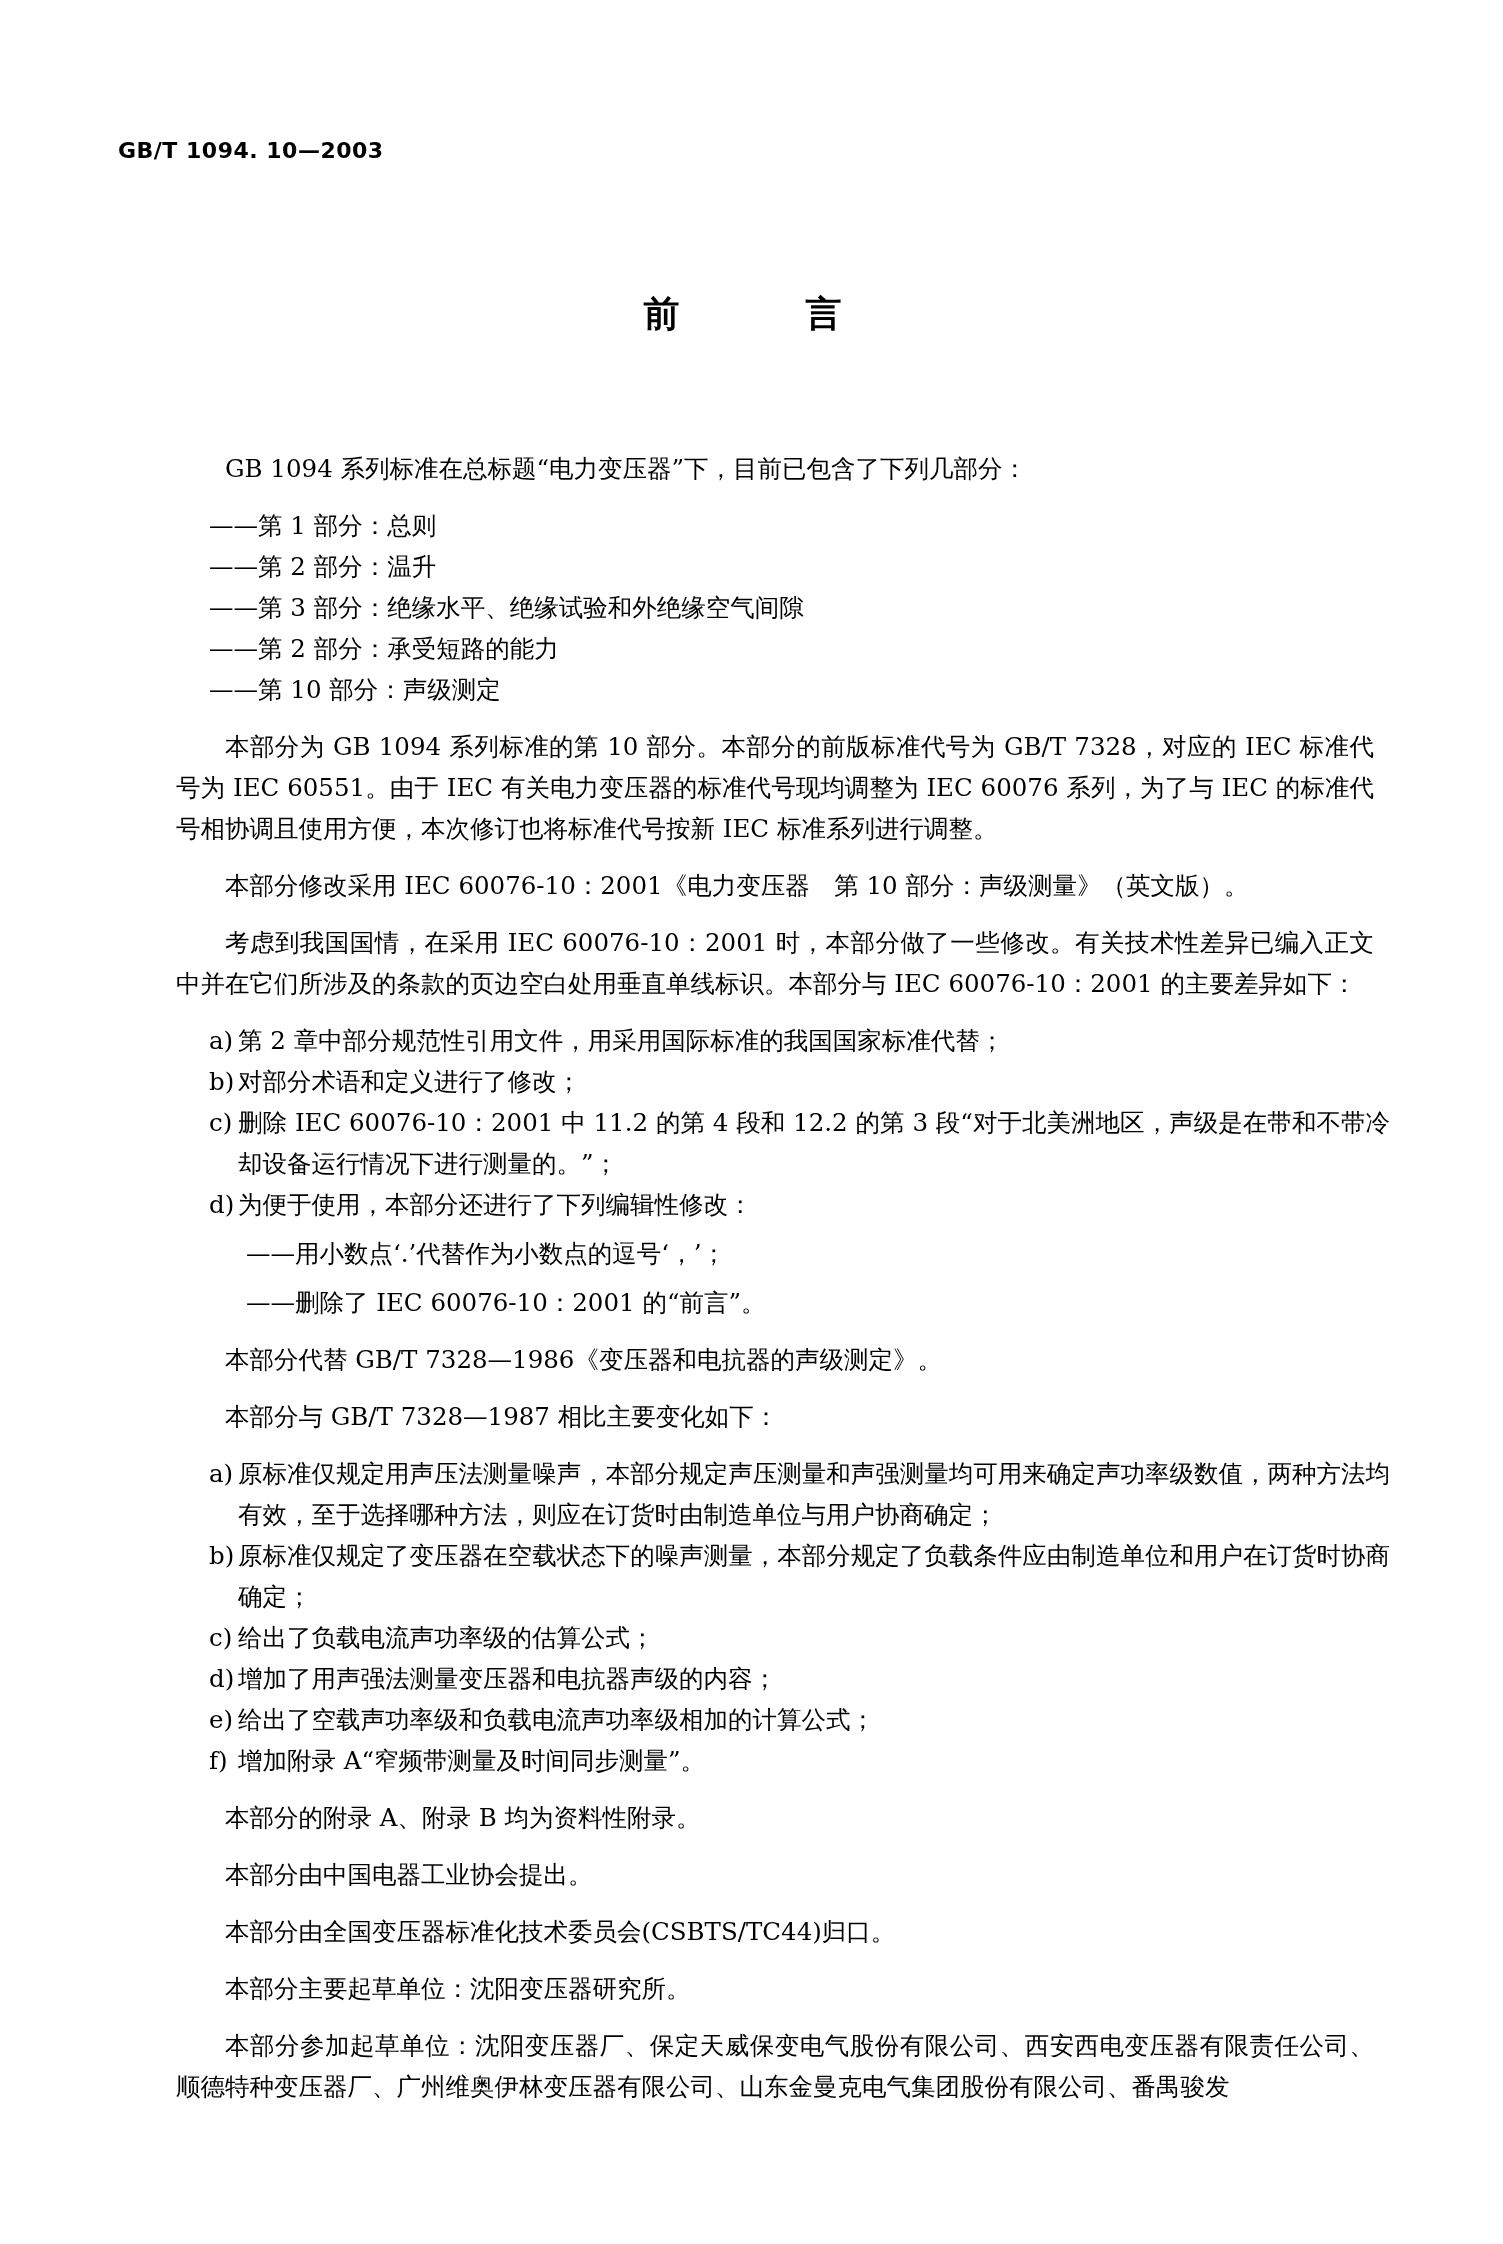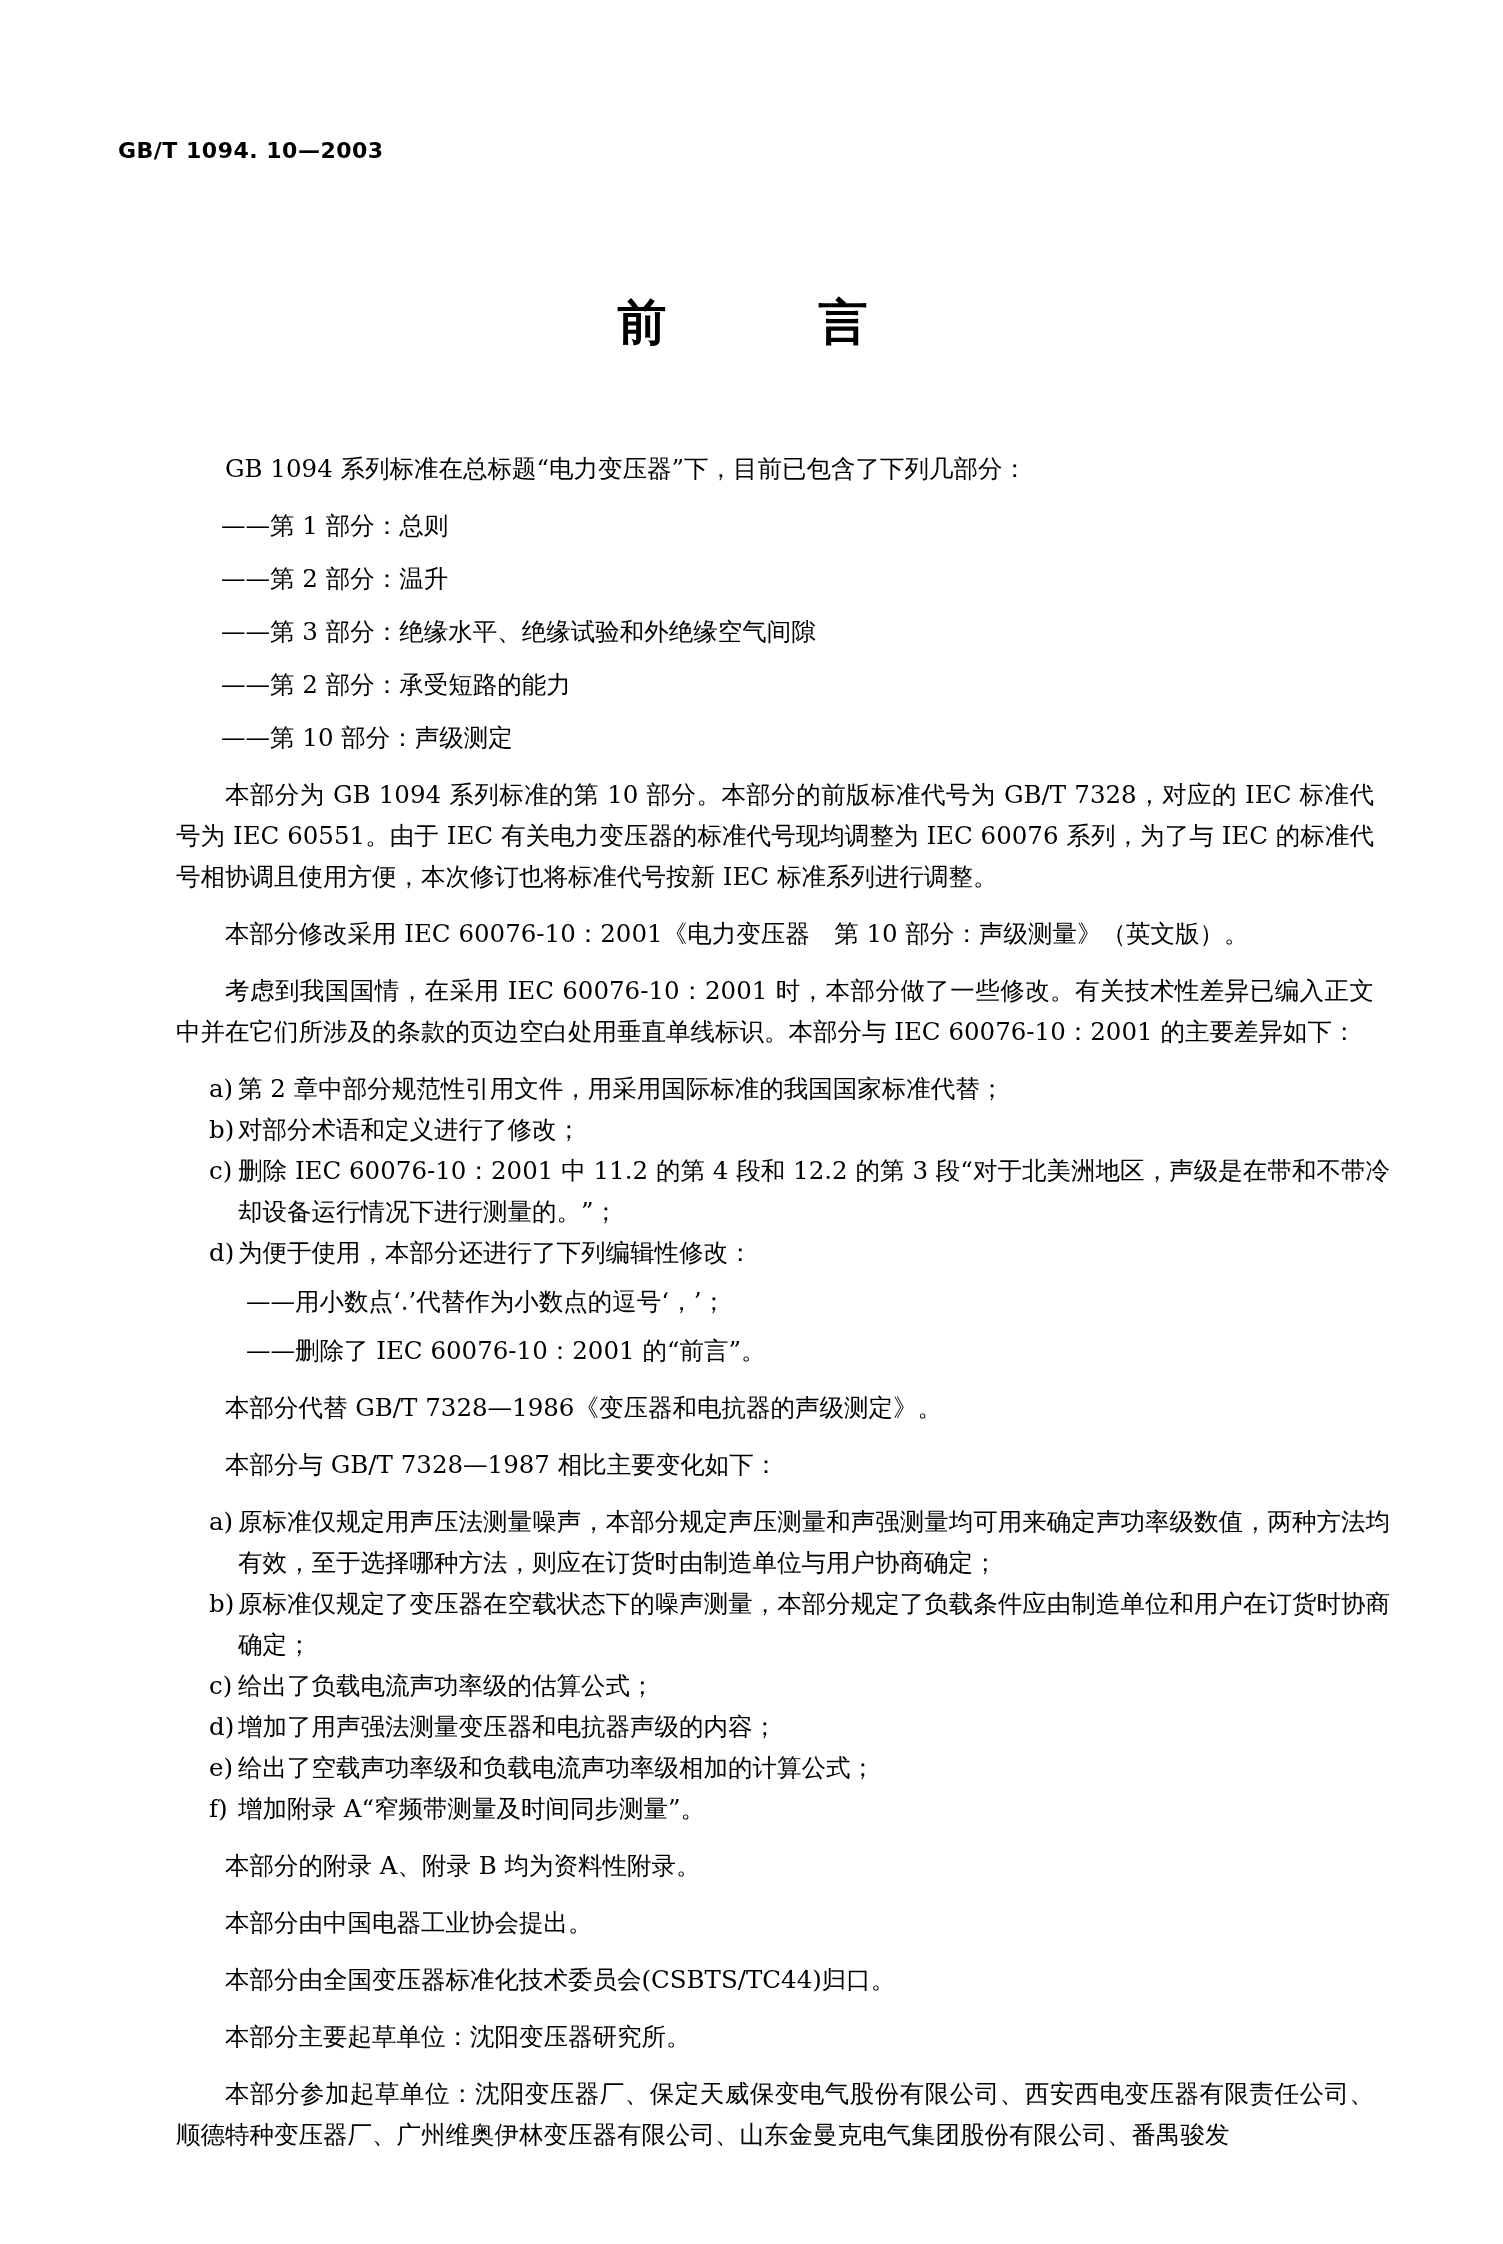--- a/index.html
+++ b/index.html
@@ -31,38 +31,38 @@
     letter-spacing: 0.5px;
   }
   .title {
     position: absolute;
     left: 0;
     top: 290px;
     width: 1503px;
     text-align: center;
     font-family: "DejaVu Sans", "Liberation Sans", sans-serif;
     font-weight: bold;
-    font-size: 49px;
+    font-size: 36px;
     letter-spacing: 18px;
   }
   .content {
     position: absolute;
     left: 160px;
     top: 432px;
     width: 1230px;
     font-size: 24.5px;
     line-height: 41px;
     text-align: justify;
   }
   .p {
     margin: 16px;
     text-indent: 49px;
   }
   .dash-item {
-    margin: 12px;
+    margin: 0;
     text-indent: 49px;
   }
   .list {
     margin: 0;
     padding: 0;
     list-style: none;
   }
   .list-row {
     display: flex;
     align-items: flex-start;

